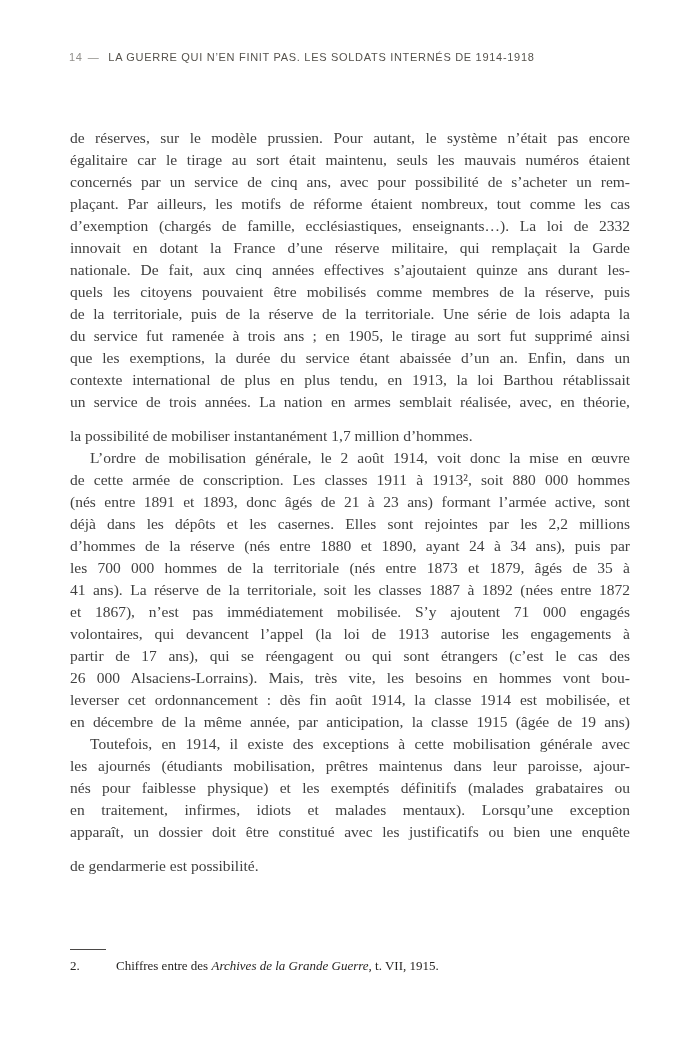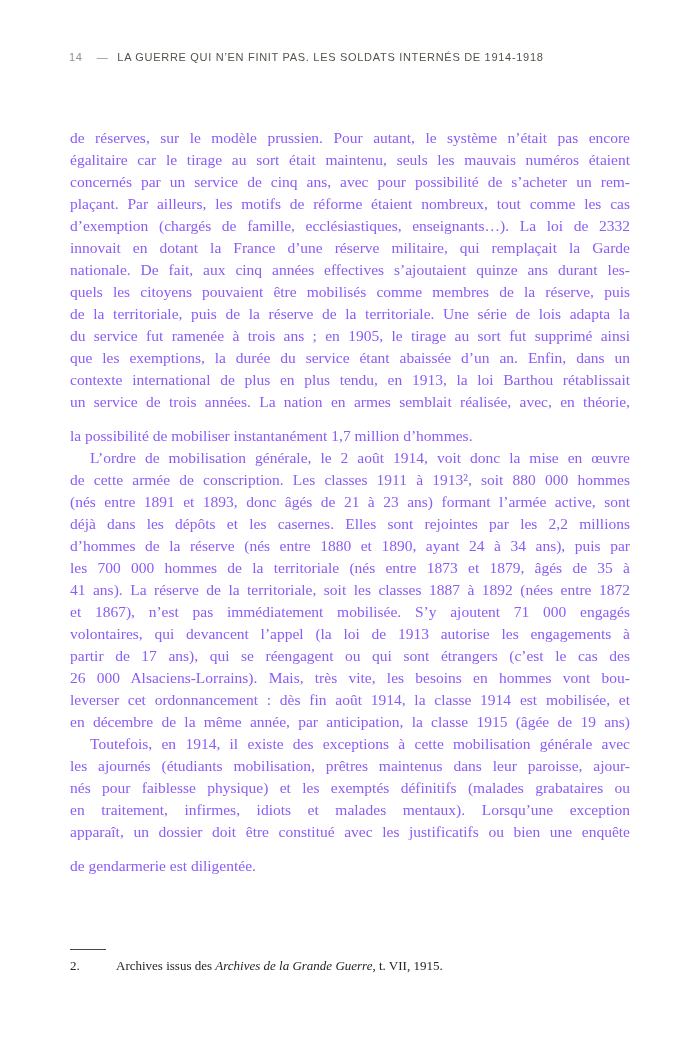--- a/index.html
+++ b/index.html
@@ -21,36 +21,36 @@
     left: 69px;
     top: 51px;
     width: 580px;
     font-family: "Liberation Sans", sans-serif;
     font-size: 11px;
     letter-spacing: 0.7px;
     white-space: nowrap;
   }
   .running-header .page-num {
     color: #918f8b;
-    margin-right: 14px;
+    margin-right: 5px;
   }
   .running-header .sep {
     color: #918f8b;
     margin-right: 9px;
   }
   .running-header .title {
     color: #55524c;
   }
   
   .body-text {
     position: absolute;
     left: 70px;
     top: 127px;
     width: 560px;
-    color: #8b5cf6;
+    color: #404040;
     font-size: 15.5px;
   }
   .paragraph { margin: 0; }
   .line {
     height: 22px;
     line-height: 22px;
     text-align: justify;
     text-align-last: justify;
     text-justify: inter-word;
     overflow: hidden;
@@ -122,23 +122,23 @@
         <div class="line">26 000 Alsaciens-Lorrains). Mais, très vite, les besoins en hommes vont bou-</div>
         <div class="line">leverser cet ordonnancement : dès fin août 1914, la classe 1914 est mobilisée, et</div>
         <div class="line">en décembre de la même année, par anticipation, la classe 1915 (âgée de 19 ans)</div>
       </div>
       <div class="paragraph">
         <div class="line indent">Toutefois, en 1914, il existe des exceptions à cette mobilisation générale avec</div>
         <div class="line">les ajournés (étudiants mobilisation, prêtres maintenus dans leur paroisse, ajour-</div>
         <div class="line">nés pour faiblesse physique) et les exemptés définitifs (malades grabataires ou</div>
         <div class="line">en traitement, infirmes, idiots et malades mentaux). Lorsqu’une exception</div>
         <div class="line">apparaît, un dossier doit être constitué avec les justificatifs ou bien une enquête</div>
-        <div class="line last">de gendarmerie est diligentée.</div>
+        <div class="line last">de gendarmerie est possibilité.</div>
       </div>
     </div>
 
   <div class="footnote-rule"></div>
 
   <div class="footnote">
-    <span class="fn-num">2.</span><span>Archives issus des </span><span class="fn-italic">Archives de la Grande Guerre</span><span>, t. VII, 1915.</span>
+    <span class="fn-num">2.</span><span>Chiffres entre des </span><span class="fn-italic">Archives de la Grande Guerre</span><span>, t. VII, 1915.</span>
   </div>
 
 </div>
 
 </body></html>

